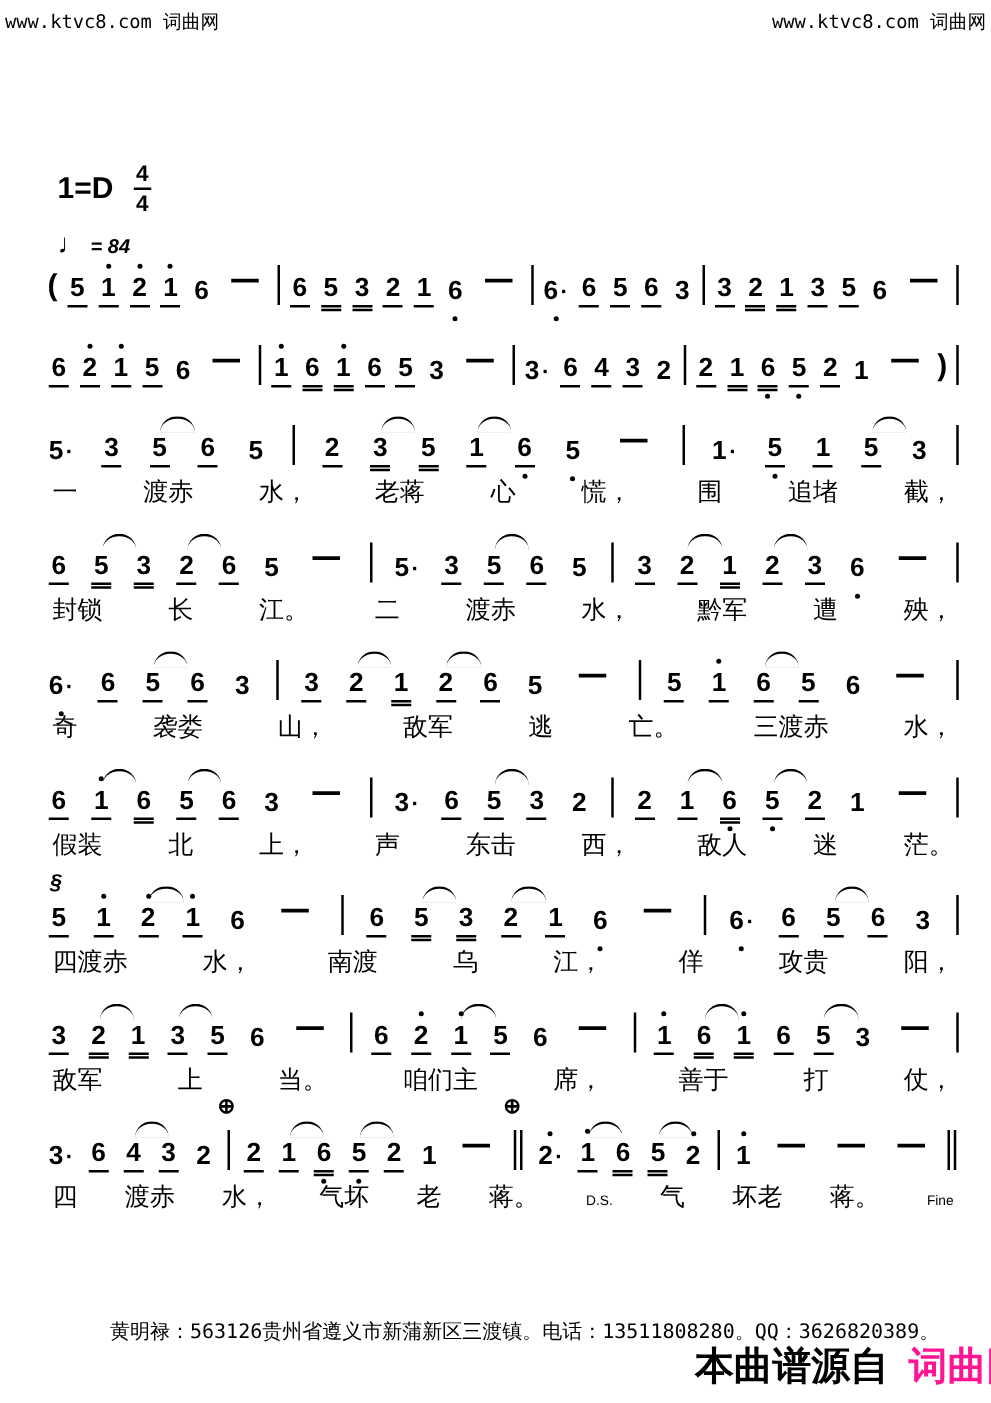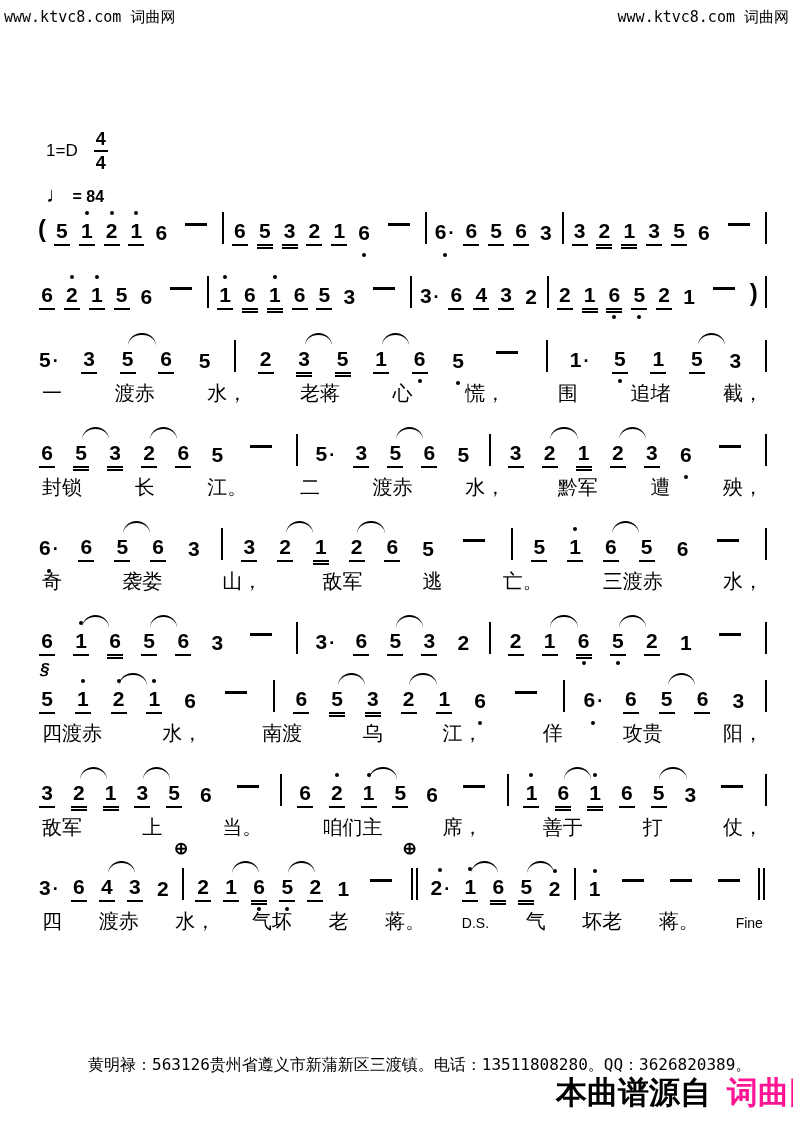--- a/index.html
+++ b/index.html
@@ -4,26 +4,26 @@
 <style>
   html,body{margin:0;padding:0;background:#fff;}
   .page{position:relative;width:793px;height:1122px;background:#fff;overflow:hidden;
         font-family:"Liberation Sans",sans-serif;color:#000;}
   .wm{position:absolute;top:8px;font-family:"DejaVu Sans Mono",monospace;font-size:15px;letter-spacing:0;}
   .wm.left{left:4px;} .wm.right{right:4px;}
   .title{position:absolute;top:58px;left:0;width:100%;text-align:center;
          font-size:44px;font-weight:bold;letter-spacing:3px;}
   .credits{position:absolute;top:126px;right:40px;text-align:left;font-size:21px;font-weight:bold;line-height:31px;}
   .keyblock{position:absolute;top:130px;left:46px;}
-  .keysig{font-size:17px;font-weight:normal;display:inline-block;vertical-align:middle;}
+  .keysig{font-size:24px;font-weight:bold;display:inline-block;vertical-align:middle;}
   .meter{display:inline-flex;flex-direction:column;align-items:center;font-weight:bold;
          font-size:18px;line-height:1;vertical-align:middle;margin-left:16px;}
   .m-top{border-bottom:2px solid #000;padding:0 2px 2px;}
   .m-bot{padding-top:2px;}
-  .tempo{margin-top:10px;font-size:16px;font-weight:bold;}
+  .tempo{margin-top:10px;font-size:16px;font-weight:bold;font-style:italic;}
   .qnote{font-size:22px;font-weight:normal;}
   
   .score{position:absolute;top:196px;left:38px;right:26px;}
   .sys{position:relative;padding-top:16px;}
   .sys.intro{margin-bottom:14px;}
   .sys.vocal{margin-bottom:8px;}
   .notes-row{display:flex;justify-content:space-between;align-items:flex-end;height:34px;}
   .note{position:relative;display:inline-block;min-width:16px;text-align:center;
         font-weight:bold;font-size:21px;line-height:26px;margin:0 1px;}
   .note.u1{border-bottom:2px solid #000;}
@@ -37,21 +37,21 @@
        border-top:2px solid #000;border-radius:100% 100% 0 0/200% 200% 0 0;pointer-events:none;}
   .dash{display:inline-block;width:22px;height:3px;background:#000;align-self:center;margin:0 8px 10px;}
   .paren{font-size:24px;font-weight:bold;align-self:center;}
   .bar{display:inline-block;width:2px;height:32px;background:#000;align-self:center;margin-bottom:2px;}
   .bar.dbl{box-shadow:5px 0 0 #000;margin-right:7px;}
   .barwrap{position:relative;align-self:center;display:inline-flex;}
   .coda{position:absolute;top:-30px;left:-8px;font-size:17px;font-weight:bold;}
   .segno{position:absolute;top:-4px;left:2px;font-size:17px;font-weight:bold;font-style:italic;}
   .lyr-row{display:flex;justify-content:space-between;align-items:baseline;
            font-size:20px;height:30px;padding:6px 4px 0;}
-  .lyr-row .latin{font-size:14px;}
+  .lyr-row .latin{font-size:11px;}
   
   .footer1,.footer2{position:absolute;left:88px;font-size:16px;
            font-family:"DejaVu Sans Mono",monospace;white-space:nowrap;}
   .footer1{top:1055px;} .footer2{top:1085px;}
   .source{position:absolute;top:1072px;left:556px;font-size:31px;font-weight:bold;white-space:nowrap;}
   .source .site{margin-left:16px;}
 </style>
 </head>
 <body>
 
@@ -302,20 +302,31 @@
           <span class="note u1">2</span>
           <span class="note u1">1<i class="arc"></i></span>
           <span class="note lo u1 u2">6</span>
           <span class="note lo u1">5<i class="arc"></i></span>
           <span class="note u1">2</span>
           <span class="note">1</span>
           <span class="dash"></span>
           <span class="barwrap">
             <span class="bar"></span>
           </span>
+        </div>
+        <div class="lyr-row">
+          <span>假装</span>
+          <span>北</span>
+          <span>上，</span>
+          <span>声</span>
+          <span>东击</span>
+          <span>西，</span>
+          <span>敌人</span>
+          <span>迷</span>
+          <span>茫。</span>
         </div>
       </div>
       <div class="sys vocal">
         <span class="segno">§</span>
         <div class="notes-row">
           <span class="note u1">5</span>
           <span class="note hi u1">1</span>
           <span class="note hi u1">2<i class="arc"></i></span>
           <span class="note hi u1">1</span>
           <span class="note">6</span>

